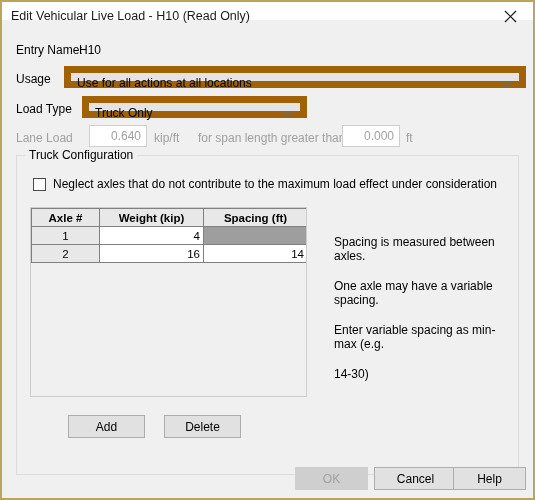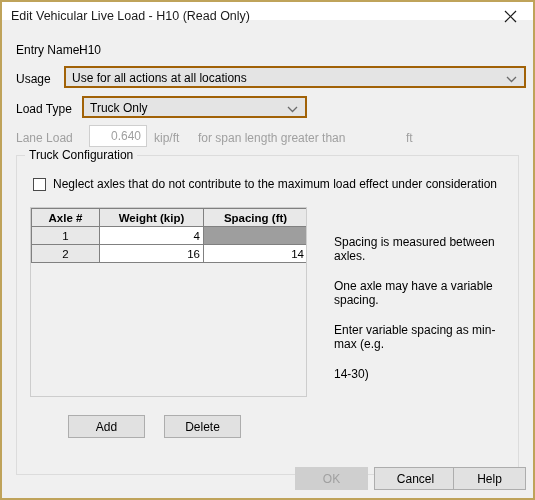--- a/index.html
+++ b/index.html
@@ -71,21 +71,21 @@
     font-size: 12px;
     color: #000000;
   }
   .lbl.disabled { color: #a0a0a0; }
 
   
   .combo {
     position: absolute;
     box-sizing: border-box;
     background: #e4e4e4;
-    border: 2px solid #a16207;
+    border: 7px solid #a16207;
     height: 22px;
     cursor: default;
   }
   .combo .combo-text {
     position: absolute;
     left: 6px;
     top: 3px;
     font-size: 12px;
     color: #000;
     white-space: nowrap;
@@ -272,20 +272,23 @@
         </svg>
       </span>
     </div>
 
     <div class="lbl disabled" style="left:14px; top:100px;">Lane Load</div>
     <div class="tbox" style="left:87px; top:94px; width:58px;">
       <span class="tval">0.640</span>
     </div>
     <div class="lbl disabled" style="left:152px; top:100px;">kip/ft</div>
     <div class="lbl disabled" style="left:196px; top:100px;">for span length greater than</div>
+    <div class="tbox" style="left:340px; top:94px; width:58px;">
+      <span class="tval">0.000</span>
+    </div>
     <div class="lbl disabled" style="left:404px; top:100px;">ft</div>
 
     <div class="groupbox" style="left:14px; top:124px; width:503px; height:320px;">
       <div class="group-title">Truck Configuration</div>
     </div>
 
     <div class="chk-row" style="left:31px; top:146px;">
       <span class="chk-box"></span>
       <span class="chk-label">Neglect axles that do not contribute to the maximum load effect under consideration</span>
     </div>

